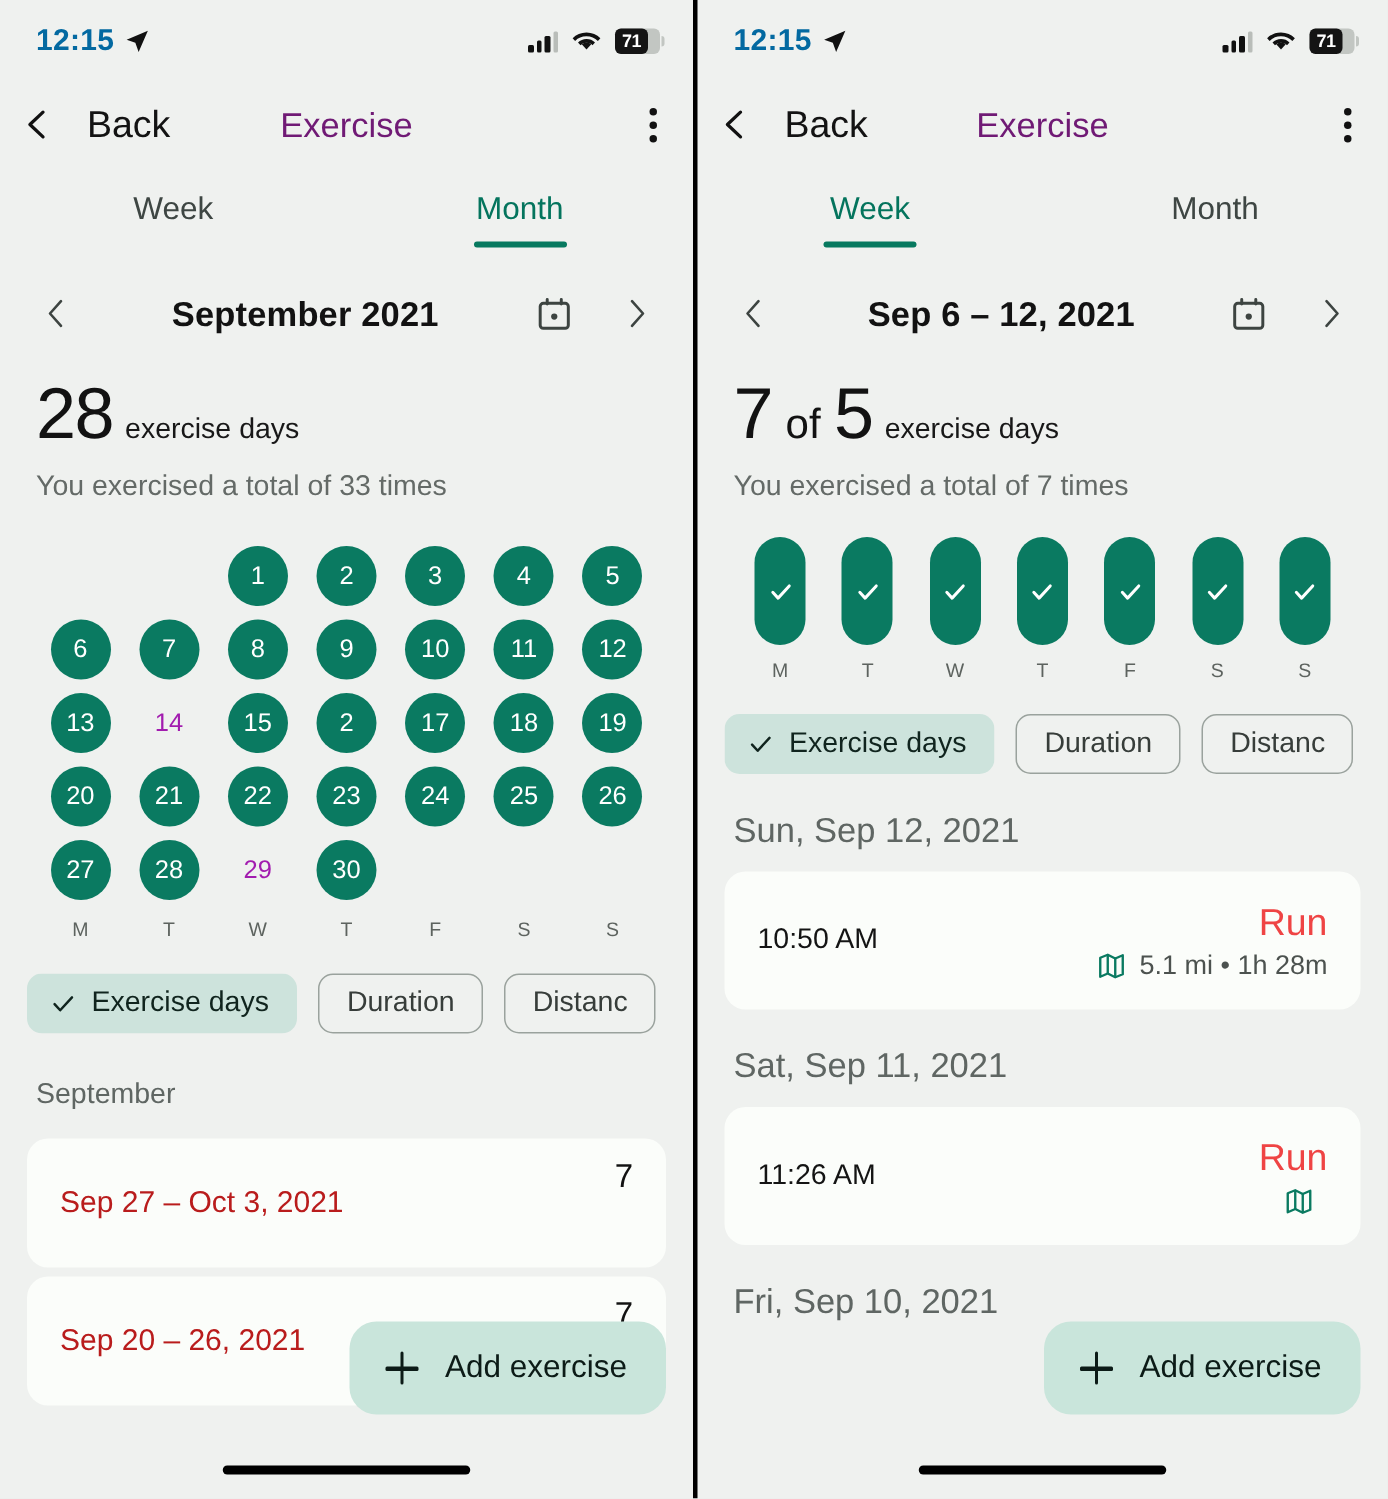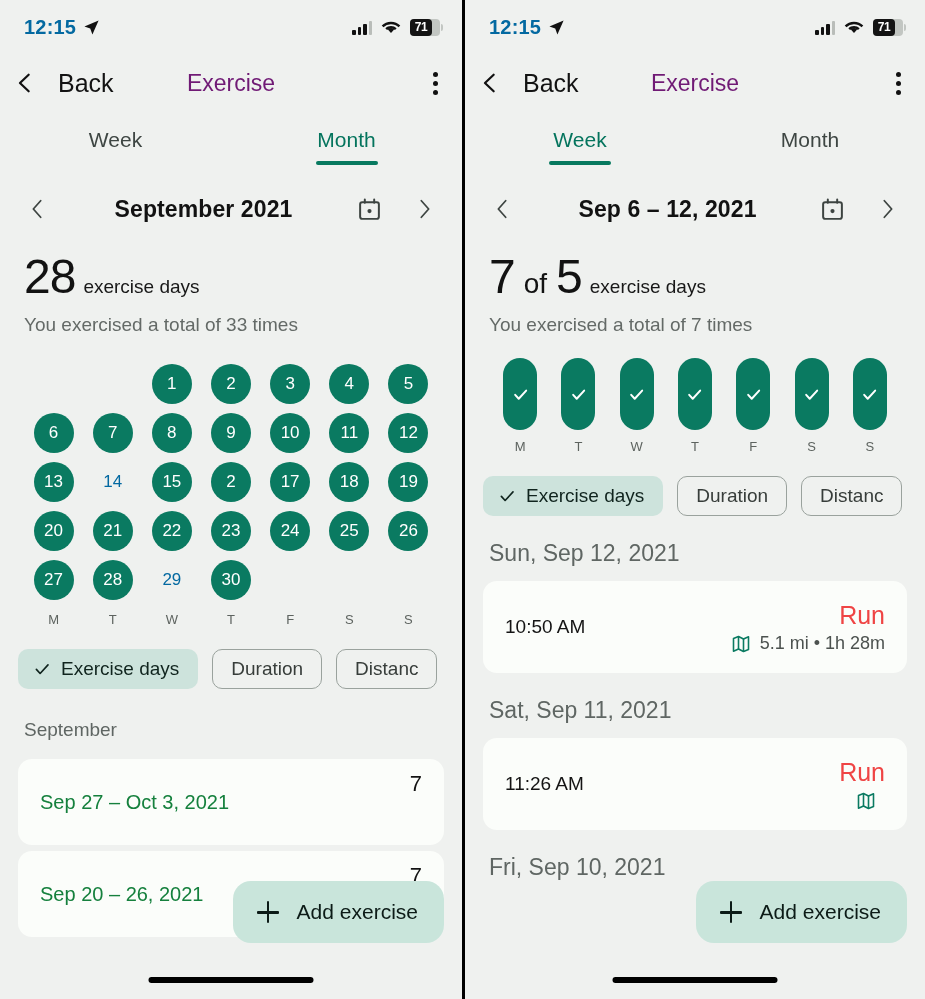--- a/index.html
+++ b/index.html
@@ -100,21 +100,21 @@
   .sum-sub { font-size: 19px; color: #646a67; margin-top: 12px; }
 
   
   .cal-grid {
     margin: 28px 24px 0; display: grid;
     grid-template-columns: repeat(7, 1fr); row-gap: 9px; justify-items: center;
   }
   .day {
     width: 40px; height: 40px; border-radius: 50%;
     display: flex; align-items: center; justify-content: center;
-    font-size: 17px; color: #0369a1; cursor: pointer;
+    font-size: 17px; color: #a21caf; cursor: pointer;
   }
   .day.on { background: #09796096; background: #0a7a61; color: #fff; }
   .day.empty { visibility: hidden; }
   .dow-row {
     margin: 12px 24px 0; display: grid;
     grid-template-columns: repeat(7, 1fr); justify-items: center;
   }
   .dow { font-size: 13px; color: #5d635f; }
 
   
@@ -146,21 +146,21 @@
   }
 
   
   .section-label { padding: 0 24px; margin-top: 30px; font-size: 19px; color: #5f6663; }
   .card-list { margin-top: 18px; padding: 0 18px; display: flex; flex-direction: column; gap: 6px; }
   .card {
     background: #fbfdfa; border-radius: 14px; height: 86px;
     display: flex; align-items: center; justify-content: space-between;
     padding: 0 22px; cursor: pointer;
   }
-  .card-main { font-size: 20px; color: #15803d; }
+  .card-main { font-size: 20px; color: #b91c1c; }
   .card-count { font-size: 22px; color: #121212; align-self: flex-start; margin-top: 12px; }
 
   
   .ex-list { padding: 0 18px; margin-top: 24px; }
   .ex-date { font-size: 23px; color: #5f6663; padding: 0 6px; margin-bottom: 14px; }
   .ex-card {
     background: #fbfdfa; border-radius: 14px; height: 92px;
     display: flex; align-items: center; justify-content: space-between;
     padding: 0 22px; margin-bottom: 24px; cursor: pointer;
   }

